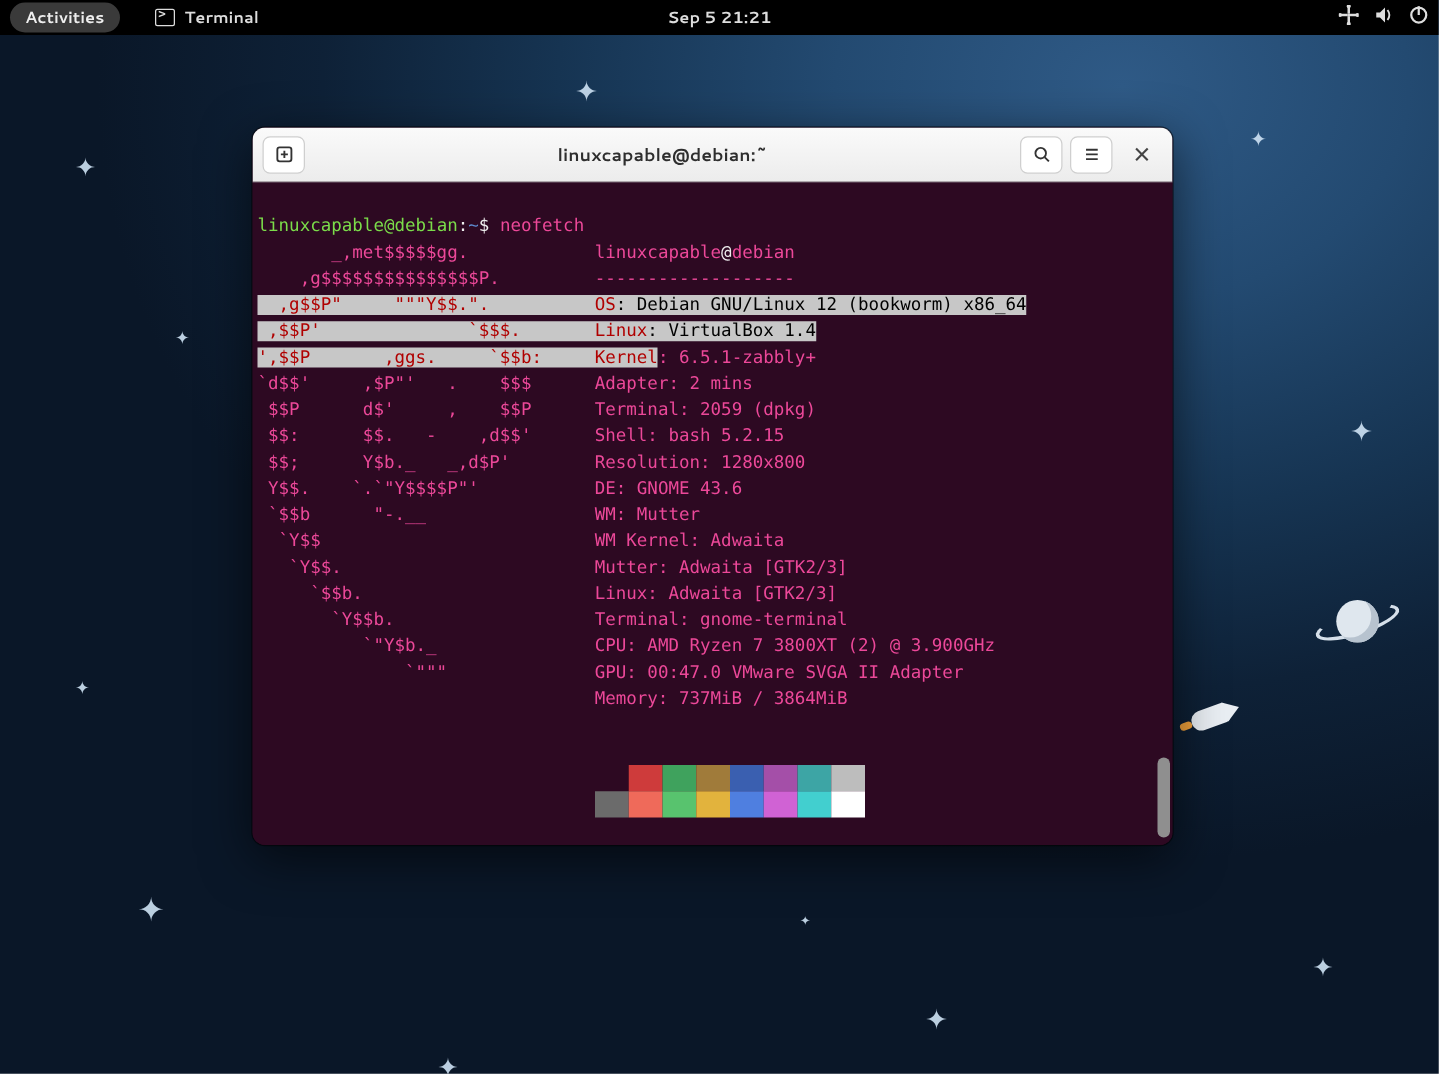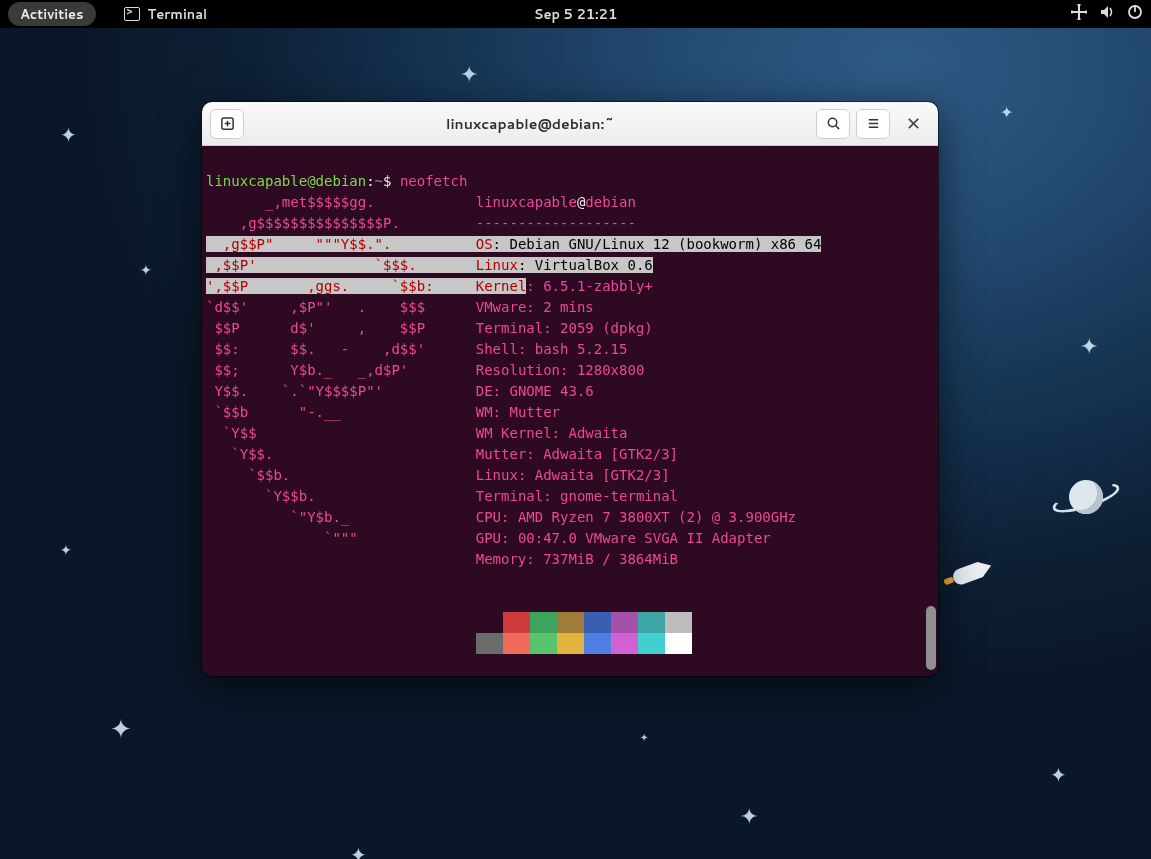--- a/index.html
+++ b/index.html
@@ -187,23 +187,23 @@
           <line x1="12" y1="2" x2="2" y2="12"></line>
         </svg>
     </div>
   </div>
 
   <div class="term">
 <span class="c-green">linuxcapable</span><span class="c-green">@</span><span class="c-green">debian</span><span class="c-white">:</span><span class="c-blue">~</span><span class="c-white">$ </span><span class="c-dim">neofetch</span>
 <span class="c-red">       _,met$$$$$gg.          </span>  <span class="c-red">linuxcapable</span><span class="c-white">@</span><span class="c-red">debian</span>
 <span class="c-red">    ,g$$$$$$$$$$$$$$$P.       </span>  <span class="c-dim">-------------------</span>
 <span class="sel"><span class="c-red">  ,g$$P"     """Y$$.".        </span>  <span class="c-red">OS</span><span>: Debian GNU/Linux 12 (bookworm) x86_64</span>
-<span class="c-red"> ,$$P'              `$$$.     </span>  <span class="c-red">Linux</span><span>: VirtualBox 0.6</span>
+<span class="c-red"> ,$$P'              `$$$.     </span>  <span class="c-red">Linux</span><span>: VirtualBox 1.4</span>
 <span class="c-red">',$$P       ,ggs.     `$$b:   </span>  <span class="c-red">Kernel</span></span><span class="c-dim">: 6.5.1-zabbly+</span>
-<span class="c-red">`d$$'     ,$P"'   </span><span class="c-red">.</span><span class="c-red">    $$$    </span>  <span class="c-red">VMware</span><span class="c-dim">: 2 mins</span>
+<span class="c-red">`d$$'     ,$P"'   </span><span class="c-red">.</span><span class="c-red">    $$$    </span>  <span class="c-red">Adapter</span><span class="c-dim">: 2 mins</span>
 <span class="c-red"> $$P      d$'     </span><span class="c-red">,</span><span class="c-red">    $$P    </span>  <span class="c-red">Terminal</span><span class="c-dim">: 2059 (dpkg)</span>
 <span class="c-red"> $$:      $$.   </span><span class="c-red">-</span><span class="c-red">    ,d$$'    </span>  <span class="c-red">Shell</span><span class="c-dim">: bash 5.2.15</span>
 <span class="c-red"> $$;      Y$b._   _,d$P'      </span>  <span class="c-red">Resolution</span><span class="c-dim">: 1280x800</span>
 <span class="c-red"> Y$$.    </span><span class="c-red">`.</span><span class="c-red">`"Y$$$$P"'         </span>  <span class="c-red">DE</span><span class="c-dim">: GNOME 43.6</span>
 <span class="c-red"> `$$b      </span><span class="c-red">"-.__              </span>  <span class="c-red">WM</span><span class="c-dim">: Mutter</span>
 <span class="c-red">  `Y$$                        </span>  <span class="c-red">WM Kernel</span><span class="c-dim">: Adwaita</span>
 <span class="c-red">   `Y$$.                      </span>  <span class="c-red">Mutter</span><span class="c-dim">: Adwaita [GTK2/3]</span>
 <span class="c-red">     `$$b.                    </span>  <span class="c-red">Linux</span><span class="c-dim">: Adwaita [GTK2/3]</span>
 <span class="c-red">       `Y$$b.                 </span>  <span class="c-red">Terminal</span><span class="c-dim">: gnome-terminal</span>
 <span class="c-red">          `"Y$b._             </span>  <span class="c-red">CPU</span><span class="c-dim">: AMD Ryzen 7 3800XT (2) @ 3.900GHz</span>

